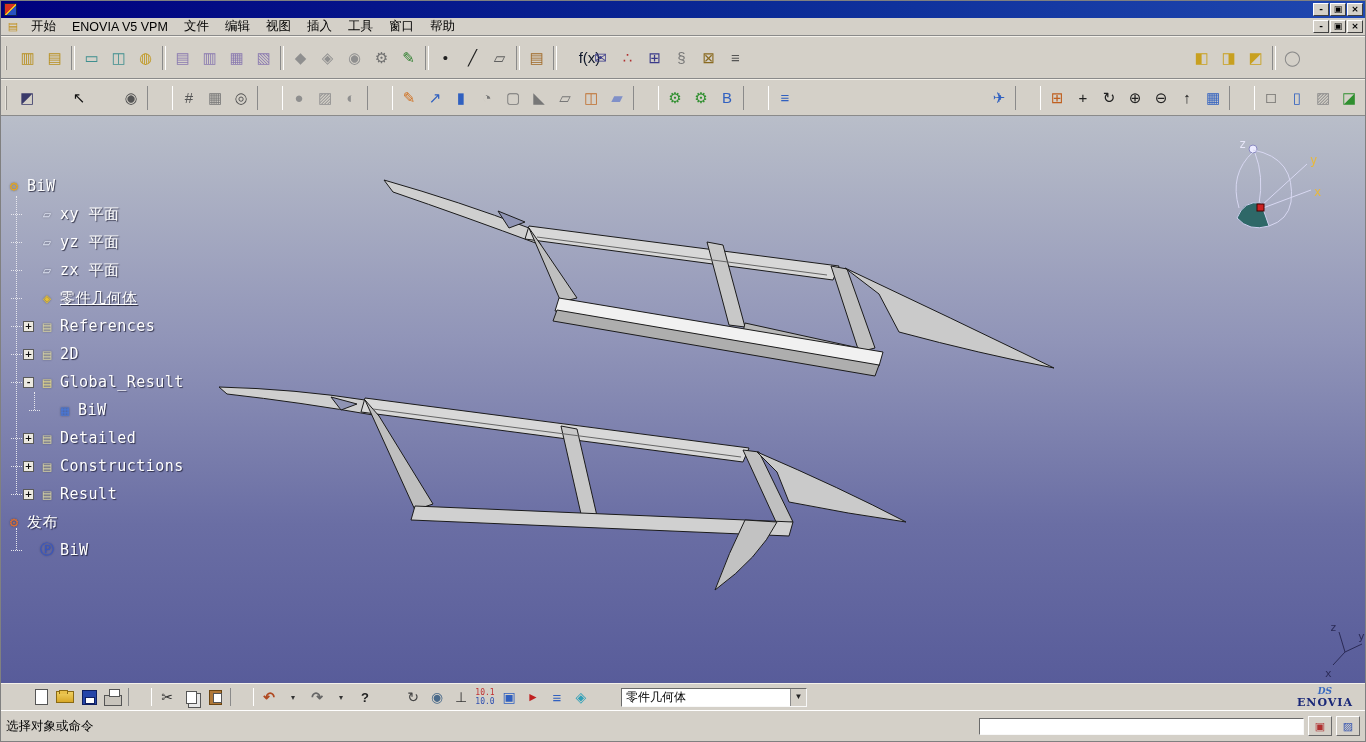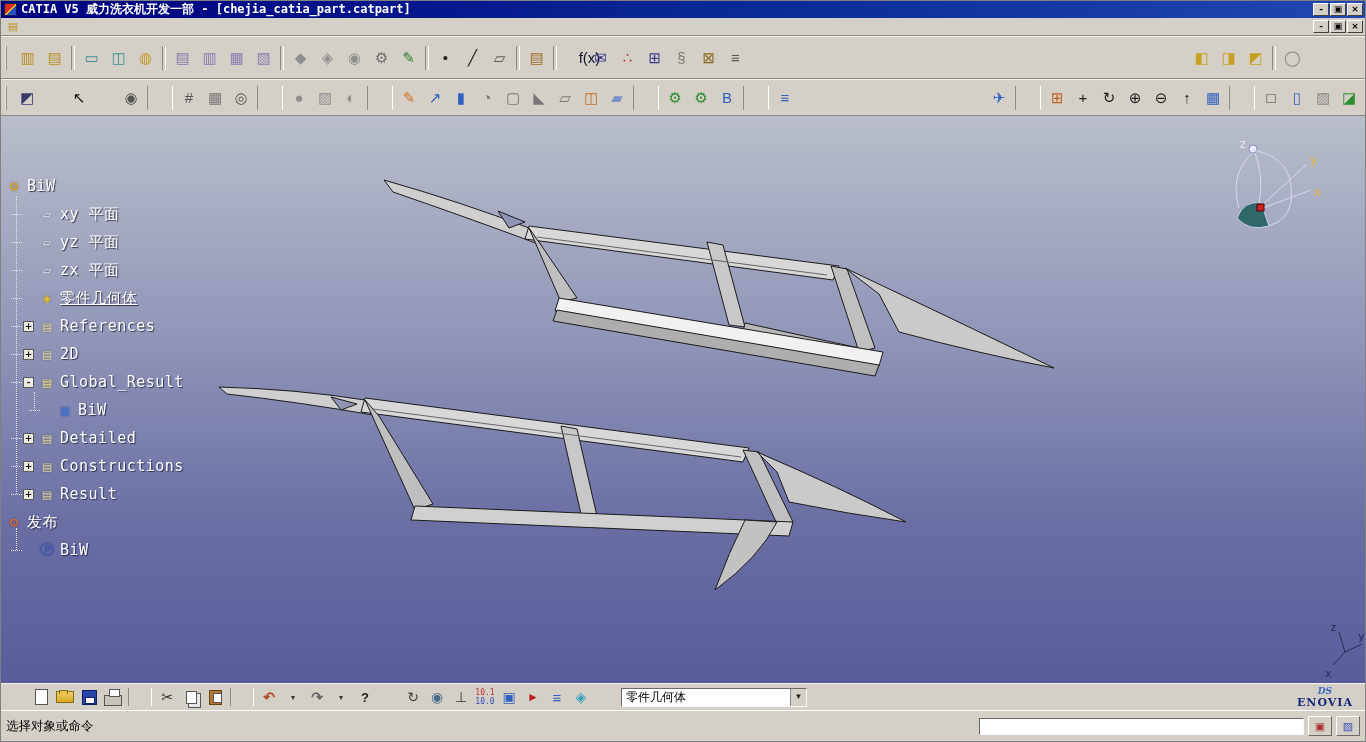--- a/index.html
+++ b/index.html
@@ -100,30 +100,41 @@
   .tl2{left:11px;top:356px;height:22px}
   .tl3{left:29px;top:220px;height:18px}
 </style>
 </head>
 <body>
 
 <div class="window">
 
   <div class="titlebar">
     <span class="app-icon"></span>
-    <span>CATIA V5  威力洗衣机开发一部 - [chejia_catia_part.catpart]</span>
     <span class="win-btns">
       <span class="wbtn">-</span>
       <span class="wbtn">▣</span>
       <span class="wbtn">×</span>
     </span>
   </div>
 
   <div class="menubar">
     <span class="doc-icon">▤</span>
+    <div class="menu-run">
+
+    <span class="mitem">开始</span>
+        <span class="mitem">ENOVIA V5 VPM</span>
+        <span class="mitem">文件</span>
+        <span class="mitem">编辑</span>
+        <span class="mitem">视图</span>
+        <span class="mitem">插入</span>
+        <span class="mitem">工具</span>
+        <span class="mitem">窗口</span>
+        <span class="mitem">帮助</span>
+      </div>
     <span class="mdi-btns">
       <span class="wbtn">-</span>
       <span class="wbtn">▣</span>
       <span class="wbtn">×</span>
     </span>
   </div>
 
   <div class="toolbar" id="tb1">
     <span class="grip"></span>
     <span class="tb-run">

